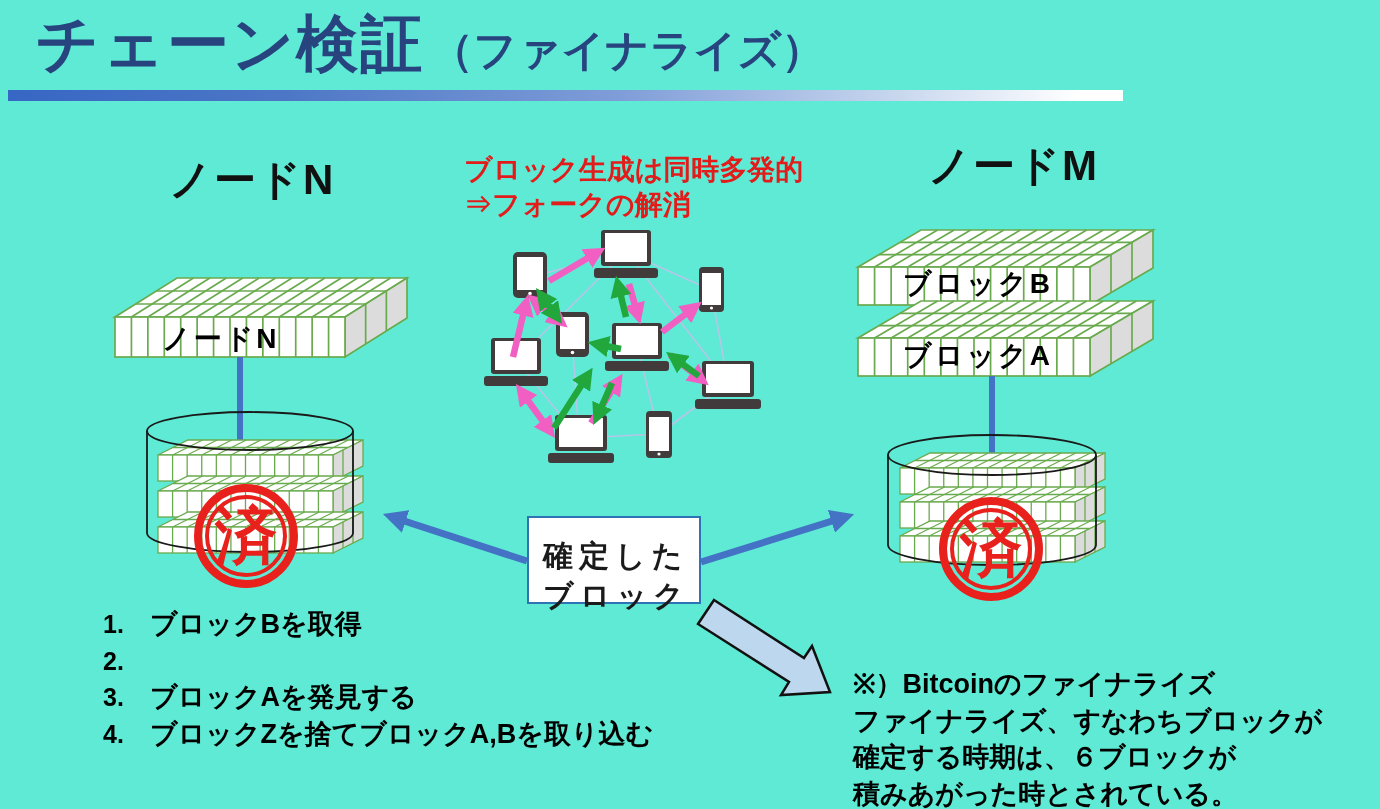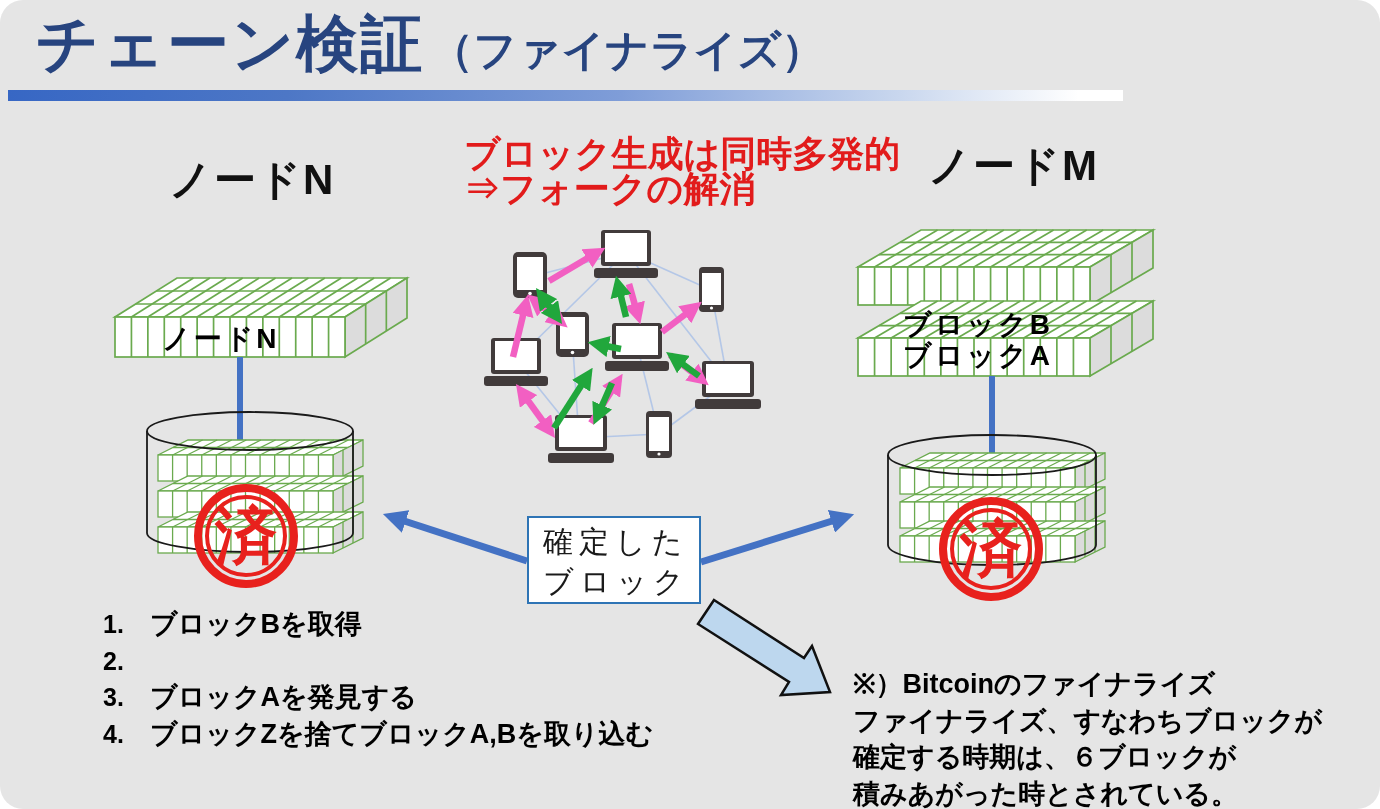--- a/index.html
+++ b/index.html
@@ -1,27 +1,27 @@
 <!DOCTYPE html>
 <html><head>
 <meta charset="utf-8">
 <style>
   html,body{margin:0;padding:0;background:#fff;}
-  .slide{position:relative;width:1380px;height:809px;background:#e5e5e5;overflow:hidden;
-         font-family:"Liberation Sans",sans-serif;border-radius:23px;}
+  .slide{position:relative;width:1380px;height:809px;background:#5eead4;overflow:hidden;
+         font-family:"Liberation Sans",sans-serif;}
   .abs{position:absolute;}
   .title-wrap{left:36px;top:2px;display:flex;align-items:baseline;white-space:nowrap;}
   .title-main{font-size:62px;font-weight:800;letter-spacing:2px;}
   .title-sub{font-size:43px;font-weight:700;margin-left:6px;}
   .rule{left:8px;top:90px;width:1115px;height:11px;}
   .node-label{font-size:42px;font-weight:700;color:#111;letter-spacing:2px;white-space:nowrap;}
-  .fork-note{left:464px;top:136px;font-size:36px;font-weight:700;line-height:35px;white-space:nowrap;}
+  .fork-note{left:464px;top:152px;font-size:28px;font-weight:700;line-height:35px;white-space:nowrap;}
   .block-label{font-size:28px;font-weight:700;color:#000;letter-spacing:3px;white-space:nowrap;}
   .confirm-box{left:527px;top:516px;width:174px;height:88px;background:#fff;box-sizing:border-box;
-               padding:4px 0 0 14px;font-size:30px;font-weight:400;letter-spacing:6px;line-height:40px;
+               padding:18px 0 0 14px;font-size:30px;font-weight:700;letter-spacing:6px;line-height:40px;
                color:#1a1a1a;z-index:5;}
   .stamp{width:104px;height:104px;border-radius:50%;box-sizing:border-box;border:8px solid;
          display:flex;align-items:center;justify-content:center;z-index:6;background:transparent;}
   .stamp-inner{position:absolute;inset:3px;border:4px solid;border-radius:50%;}
   .stamp-char{font-size:62px;font-weight:700;font-family:"Liberation Serif",serif;line-height:1;}
   .steps{left:103px;top:606px;font-size:27px;font-weight:700;color:#000;}
   .step-row{display:flex;line-height:36.5px;white-space:nowrap;}
   .step-num{width:47px;font-size:25px;}
   .fin-note{left:853px;top:642px;font-size:27px;font-weight:700;color:#000;line-height:36.6px;white-space:nowrap;margin-top:24px;}
   svg#scene{position:absolute;left:0;top:0;z-index:1;}
@@ -422,21 +422,21 @@
 
   <div class="abs node-label overlay" style="left:169px;top:152px;">ノードN</div>
   <div class="abs node-label overlay" style="left:928px;top:138px;">ノードM</div>
 
   <div class="abs fork-note overlay" style="color: rgb(226, 27, 27);">
     <div>ブロック生成は同時多発的</div>
     <div>⇒フォークの解消</div>
   </div>
 
   <div class="abs block-label overlay" style="left:162px;top:320px;">ノードN</div>
-  <div class="abs block-label overlay" style="left:903px;top:265px;margin-top:41px;">ブロックB</div>
+  <div class="abs block-label overlay" style="left:903px;top:265px;">ブロックB</div>
   <div class="abs block-label overlay" style="left:903px;top:337px;">ブロックA</div>
 
   <div class="abs confirm-box" style="border: 2px solid rgb(46, 116, 181);">
     <div>確定した</div>
     <div>ブロック</div>
   </div>
 
   <div class="abs stamp" style="left: 194px; top: 484px; border-color: rgb(232, 33, 29);">
     <div class="stamp-inner" style="border-color: rgb(232, 33, 29);"></div>
     <div class="stamp-char" style="color: rgb(232, 33, 29);">済</div>

